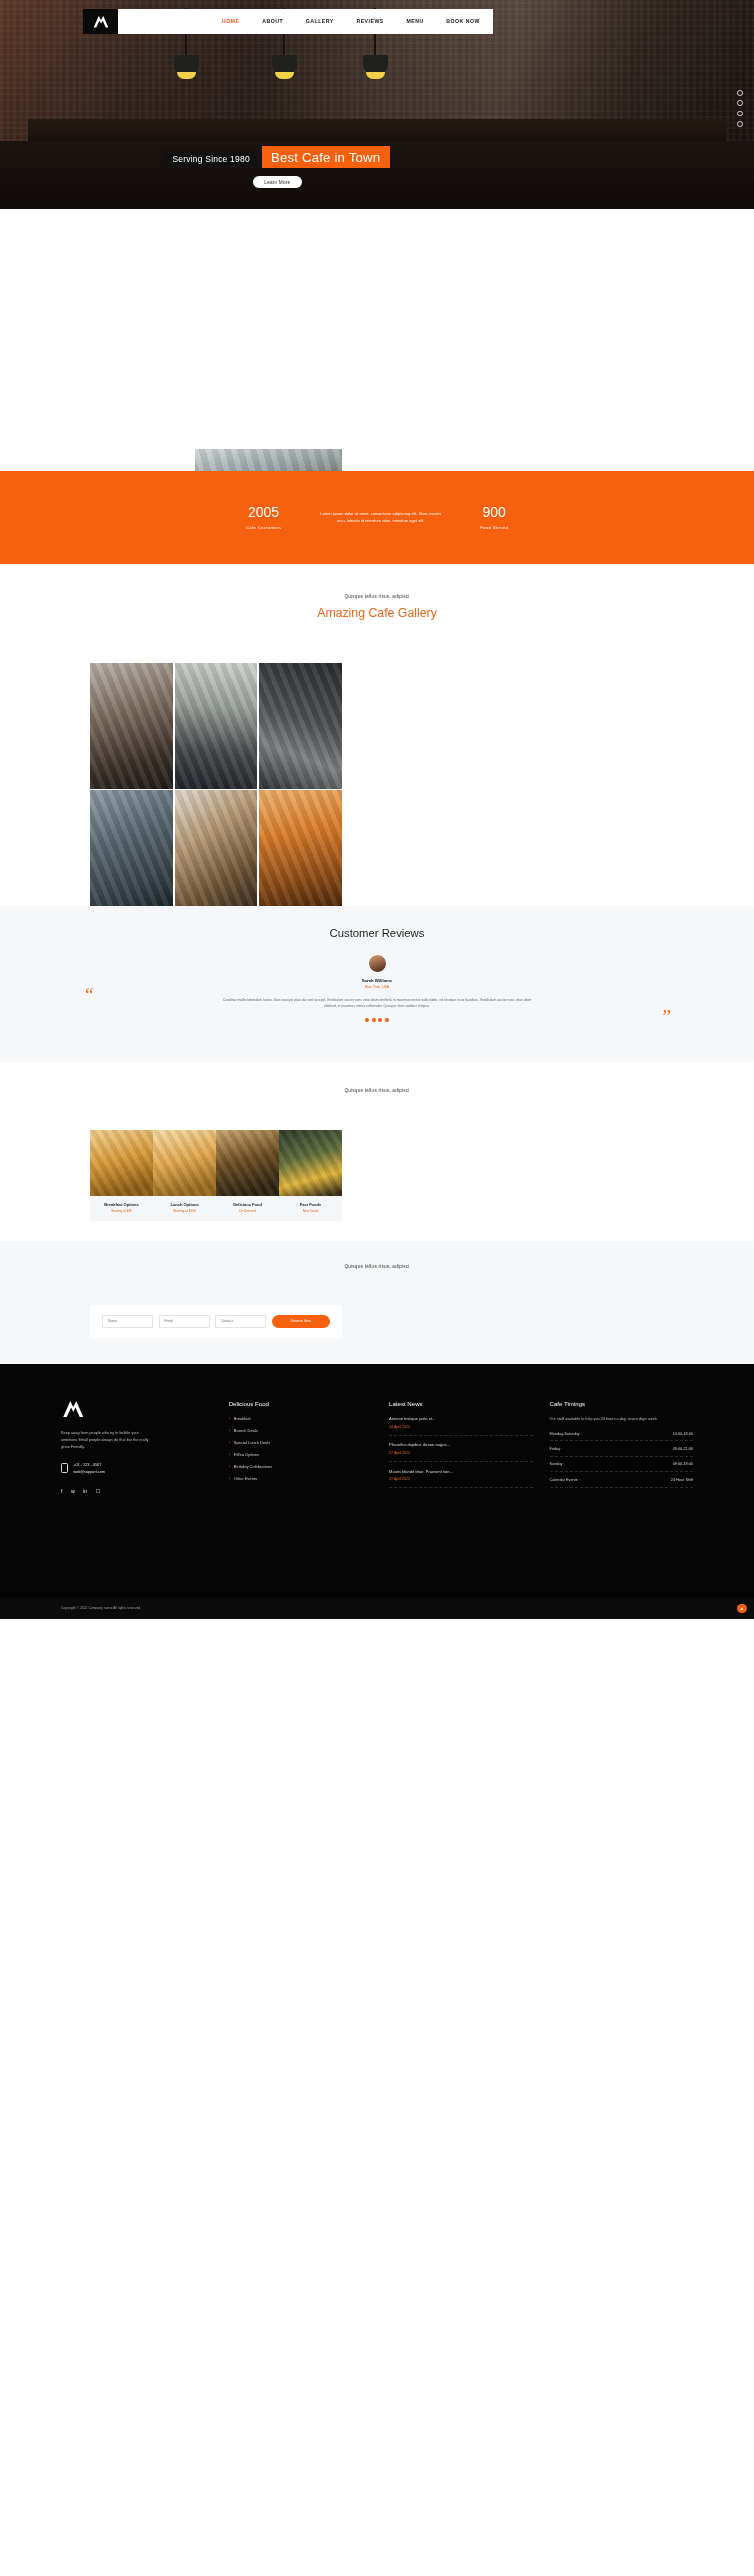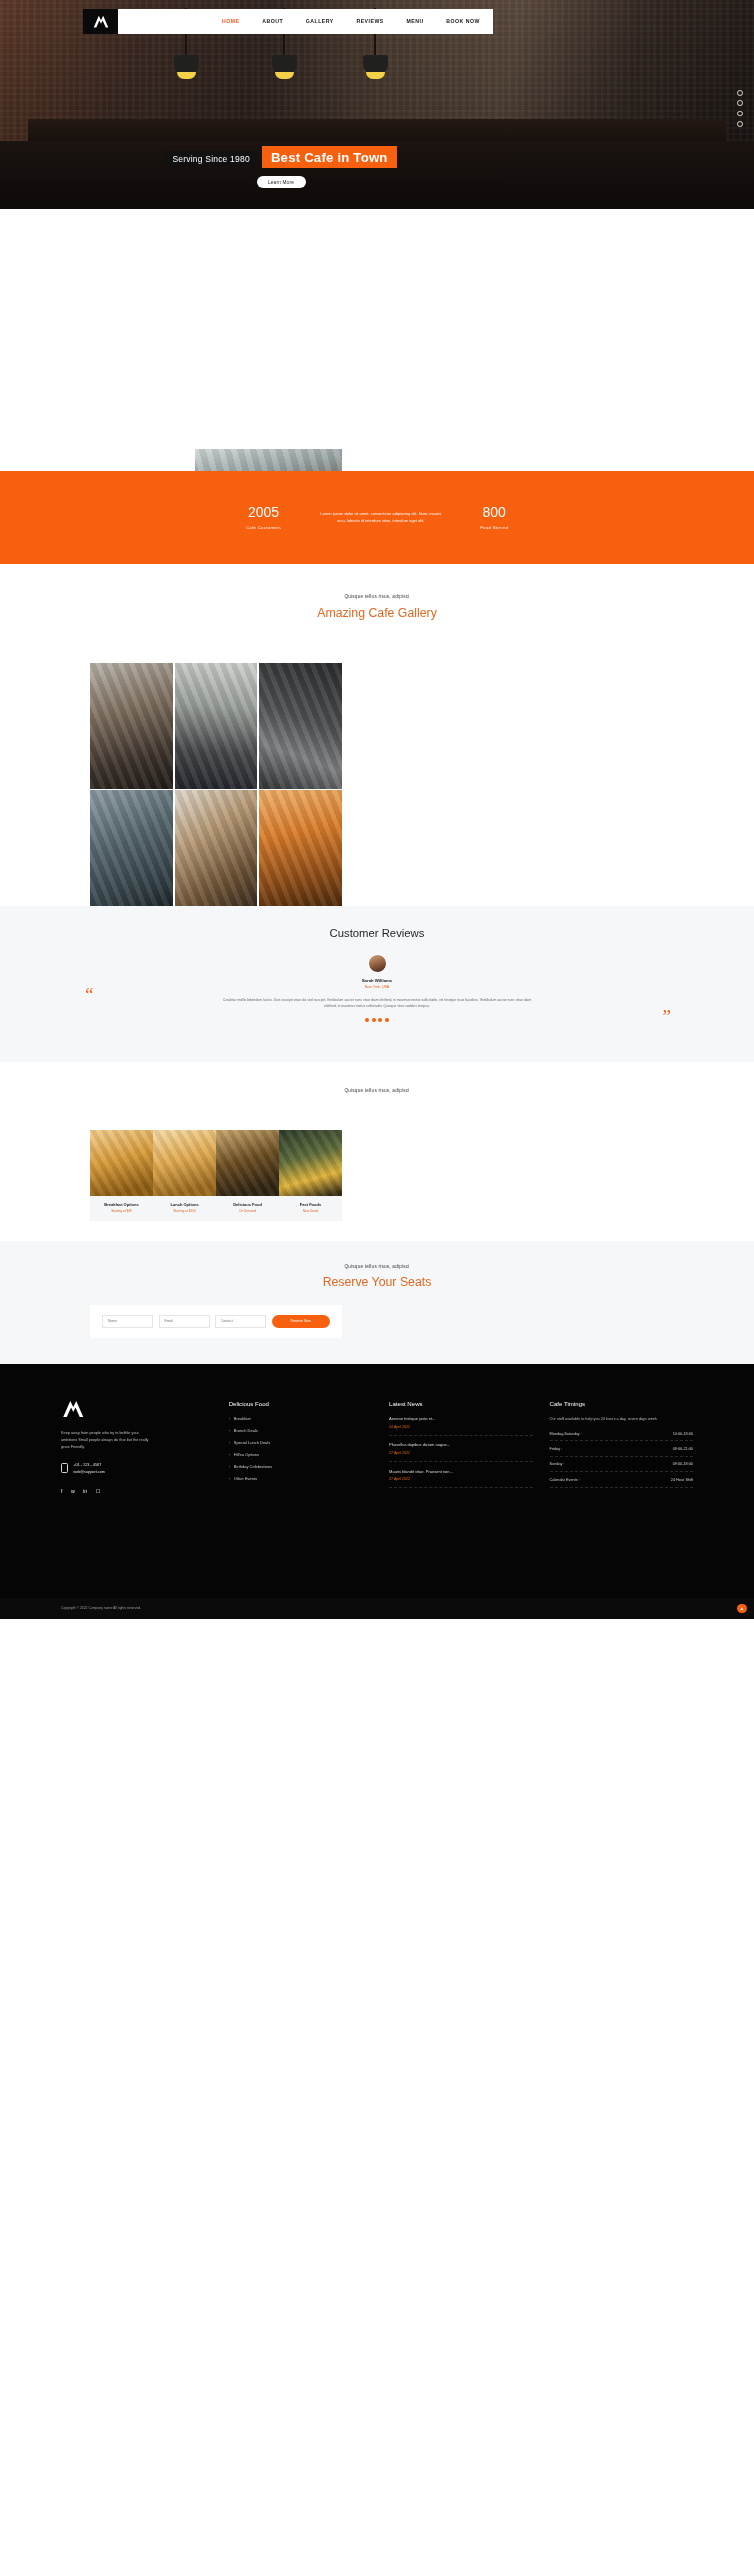--- a/index.html
+++ b/index.html
@@ -40,21 +40,21 @@
   .logo-box{width:35px;height:25.5px;background:#0a0a0a;display:flex;align-items:center;justify-content:center;}
   .logo-mark{display:block;}
   .nav-white{background:#fff;height:25.5px;display:flex;align-items:center;padding:0 13.2px 0 104px;gap:22.6px;}
   .nav-link{font-size:5.2px;font-weight:bold;letter-spacing:0.5px;color:#181818;text-decoration:none;white-space:nowrap;}
   .nav-link.active{color:#f15a22;}
 
   .hero-copy{position:absolute;left:165px;top:143px;z-index:5;}
   .hero-kicker{display:inline-block;background:#111;color:#fff;font-size:8.5px;
     padding:2.8px 7.5px;letter-spacing:0.2px;}
   .hero-title{display:inline-block;background:#f6600f;color:#fff;font-size:13.2px;
-    padding:3.8px 9.4px;margin-top:2.8px;letter-spacing:0.2px;font-weight:700;}
+    padding:3.8px 9.4px;margin-top:2.8px;letter-spacing:0.2px;font-weight:400;}
   .hero-btn{display:block;width:49px;text-align:center;margin:7.5px auto 0;background:#fff;color:#222;
     font-size:4.7px;padding:3.8px 0;border-radius:8.5px;letter-spacing:0.2px;}
 
   
   .sec-quality{position:relative;height:262px;background:#fff;}
   .bq-text{position:absolute;left:112px;top:262px;}
   .bq-line1{font-size:12.3px;color:#1c1c1c;font-weight:400;}
   .bq-line2{display:inline-block;background:#f6600f;color:#fff;font-size:12.3px;padding:0.9px 4.7px;margin-top:2.8px;}
   .bq-img{position:absolute;left:195px;top:240px;width:147px;height:104px;overflow:hidden;
      background:linear-gradient(170deg,#cfd6d6 0%,#9aa6a6 25%,#6f6a60 48%,#e4792a 58%,#4b4741 72%,#2b2926 100%);}
@@ -247,21 +247,21 @@
     </div>
   </section>
 
   <section class="sec-stats">
     <div class="stat">
       <div class="stat-num">2005</div>
       <div class="stat-label">Cafe Customers</div>
     </div>
     <div class="stat-mid">Lorem ipsum dolor sit amet, consectetur adipiscing elit. Nunc mauris arcu, lobortis id interdum vitae, interdum eget elit.</div>
     <div class="stat">
-      <div class="stat-num">800</div>
+      <div class="stat-num">900</div>
       <div class="stat-label">Food Served</div>
     </div>
   </section>
 
   <section class="sec-gallery">
     <div class="eyebrow">Quisque tellus risus, adipisci</div>
     <div class="sec-title">Amazing Cafe Gallery</div>
     <div class="gal-grid">
       <div class="gcell g1"></div>
       <div class="gcell g2"></div>
@@ -311,21 +311,20 @@
       </div>
       <div class="ml">
         <div class="ml-t">Fast Foods</div>
         <div class="ml-s">New Deals</div>
       </div>
     </div>
   </section>
 
   <section class="sec-reserve">
     <div class="eyebrow">Quisque tellus risus, adipisci</div>
-    <div class="sec-title">Reserve Your Seats</div>
     <div class="form-card">
       <input class="fld" placeholder="Name" style="">
       <input class="fld" placeholder="Email" style="">
       <input class="fld" placeholder="Contact" style="">
       <button class="res-btn">Reserve Now</button>
     </div>
   </section>
 
   <footer class="footer">
     <div class="fgrid">

